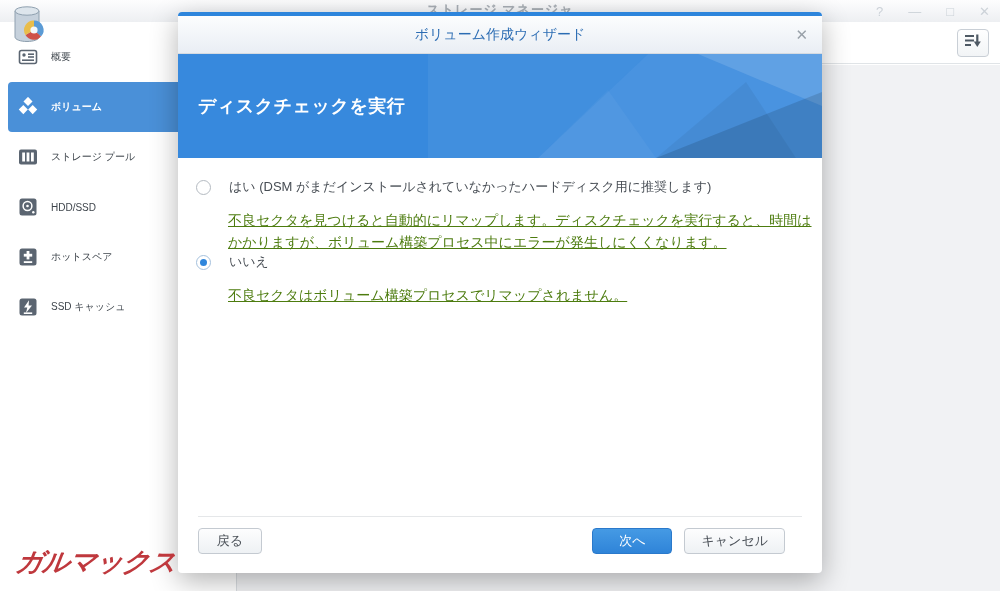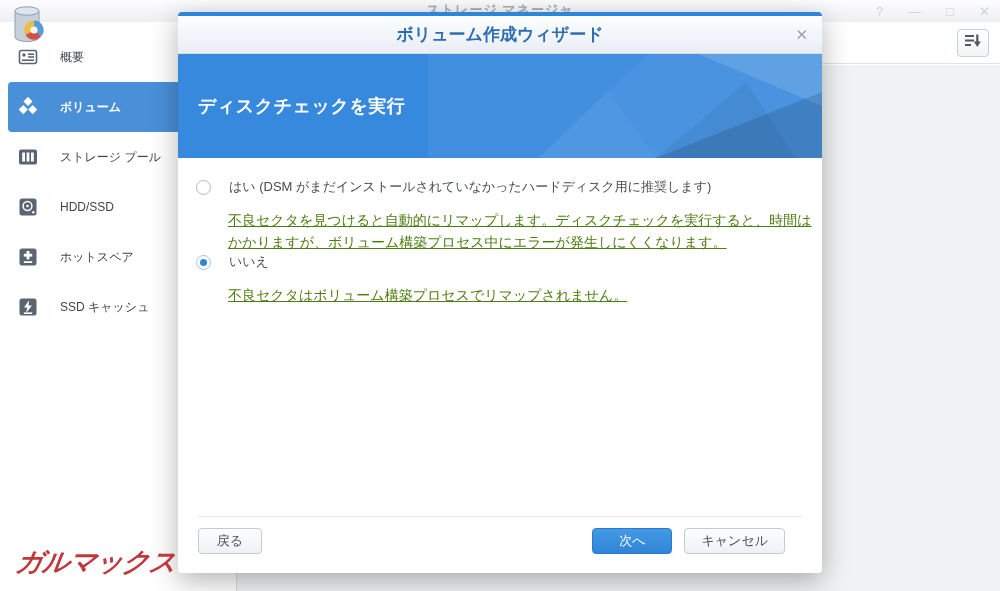--- a/index.html
+++ b/index.html
@@ -16,42 +16,42 @@
   .win-controls { position:absolute; right:10px; top:0; height:22px; display:flex; gap:25px;
     align-items:center; color:#ccd2d8; font-size:13px; z-index:2; }
   .win-controls span { cursor:default; }
 
   
   .app-icon { position:absolute; left:10px; top:3px; width:38px; height:46px; z-index:3; }
 
   
   .sidebar { position:absolute; left:0; top:22px; width:237px; height:569px; background:#fff;
     border-right:1px solid #d9dde1; z-index:1; padding-top:10px; }
-  .side-item { height:50px; display:flex; align-items:center; gap:22px; padding-left:18px;
-    font-size:12px; color:#3e454c; cursor:pointer; }
+  .side-item { height:50px; display:flex; align-items:center; gap:13px; padding-left:18px;
+    font-size:10px; color:#3e454c; cursor:pointer; }
   .side-item .ico { width:20px; height:20px; flex:0 0 20px; }
   .side-item.selected { background:#4a90d8; color:#fff; margin-left:8px; padding-left:10px;
     border-radius:4px 0 0 4px; font-weight:bold; }
 
   
   .main { position:absolute; left:237px; top:22px; width:763px; height:569px; z-index:0; }
   .toolbar { position:absolute; left:0; top:0; right:0; height:42px; background:#fff;
     border-bottom:1px solid #e0e4e7; }
   .workspace { position:absolute; left:0; top:43px; right:0; bottom:0; background:#f1f2f4; }
   .sort-btn { position:absolute; right:11px; top:7px; width:32px; height:28px;
     border:1px solid #c9cfd6; border-radius:4px; background:linear-gradient(#ffffff,#f2f4f6);
     display:flex; align-items:center; justify-content:center; cursor:pointer; }
 
   
   .dialog { position:absolute; left:178px; top:12px; width:644px; height:561px; background:#fff;
     border-radius:4px; box-shadow:0 8px 28px rgba(0,0,0,.30); z-index:10; overflow:hidden; }
   .dlg-topline { height:4px; background:#2d85dc; }
   .dlg-header { position:relative; height:38px; background:linear-gradient(#fcfdfe,#e9eef4);
     border-bottom:1px solid #d6dbe1; display:flex; align-items:center; justify-content:center; }
-  .dlg-title { font-size:17px; font-weight:bold; color:#2b6cb3; }
+  .dlg-title { font-size:14px; font-weight:normal; color:#2b6cb3; }
   .dlg-close { position:absolute; right:14px; top:0; height:38px; display:flex; align-items:center;
     color:#99a1a9; font-size:15px; cursor:pointer; }
   .dlg-banner { position:relative; height:104px; overflow:hidden; }
   .dlg-banner svg.bg { position:absolute; inset:0; }
   .banner-title { position:absolute; left:20px; top:0; height:104px; display:flex; align-items:center;
     color:#fff; font-size:18px; font-weight:bold; letter-spacing:.5px; }
   .dlg-body { padding:20px 24px 0 18px; }
   .opt-row { display:flex; align-items:center; gap:18px; cursor:pointer; }
   .radio { width:15px; height:15px; border-radius:50%; border:1px solid #b4bac1; background:#fff;
     flex:0 0 15px; position:relative; }

